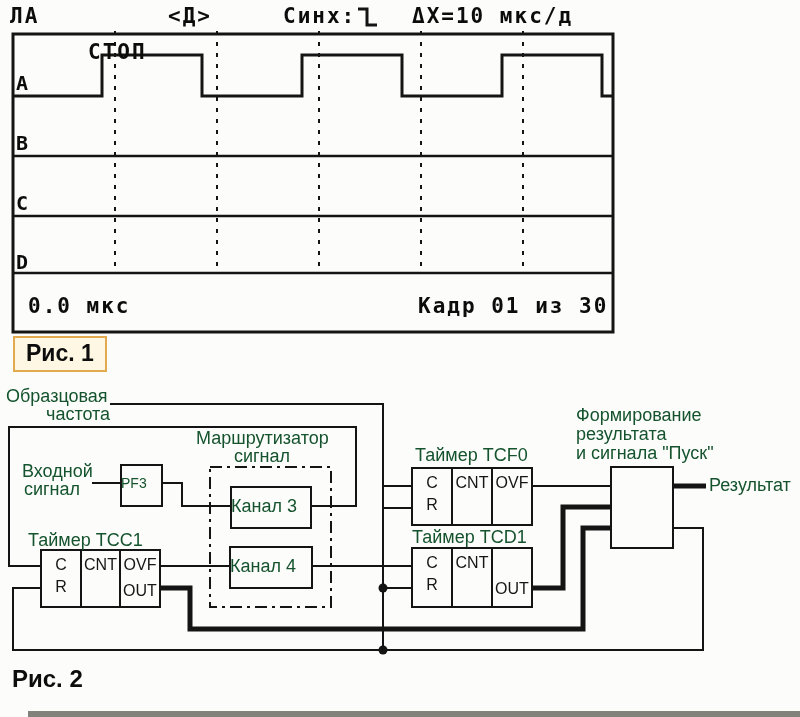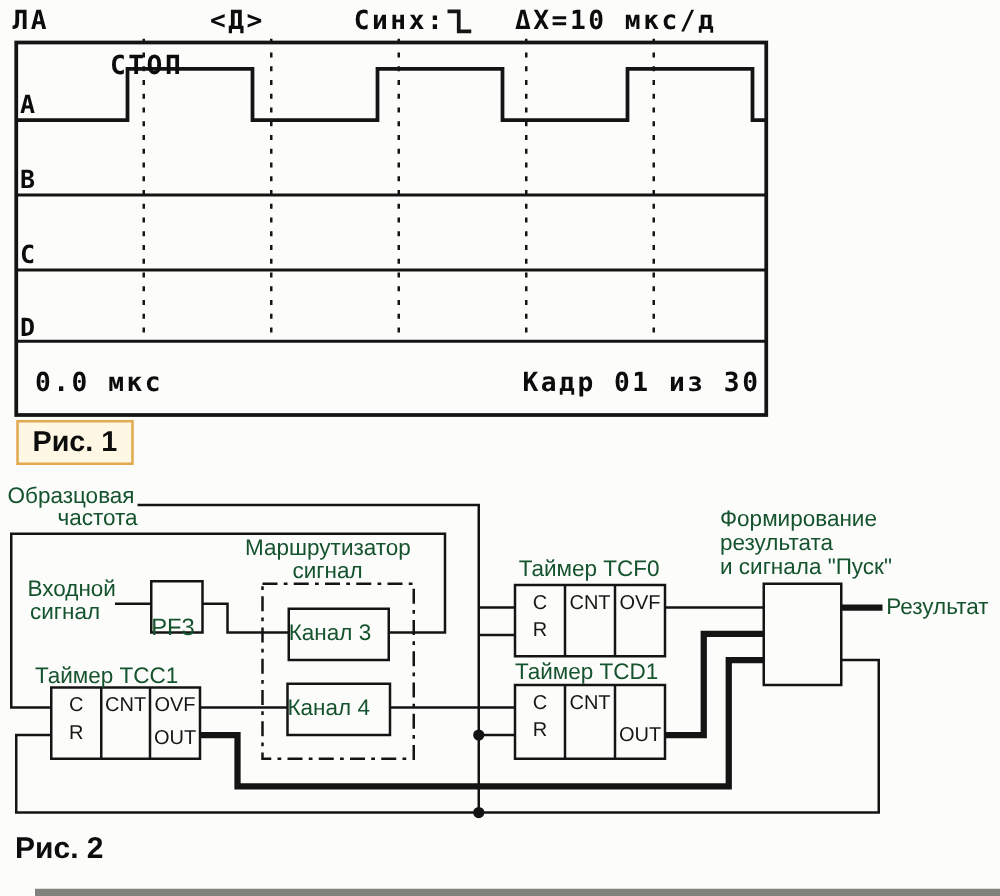--- a/index.html
+++ b/index.html
@@ -123,21 +123,21 @@
   <div class="t lcd" style="left:418px;top:295px;">Кадр 01 из 30</div>
 
   <div class="caption-box">
     <span class="caption-text">Рис. 1</span>
   </div>
 
   <div class="t lbl" style="left:6px;top:387px;">Образцовая</div>
   <div class="t lbl" style="left:26px;top:405px;margin-left:20px;">частота</div>
   <div class="t lbl" style="left:22px;top:462px;">Входной</div>
   <div class="t lbl" style="left:24px;top:480px;">сигнал</div>
-  <div class="t lbl ctr" style="left:121px;top:476px;width:41px;font-size:19px;margin-top:17px;">PF3</div>
+  <div class="t lbl ctr" style="left:121px;top:476px;width:41px;font-size:14px;">PF3</div>
   <div class="t lbl" style="left:196px;top:429px;">Маршрутизатор</div>
   <div class="t lbl" style="left:234px;top:447px;">сигнал</div>
   <div class="t lbl ctr" style="left:231px;top:497px;width:80px;">Канал 3</div>
   <div class="t lbl ctr" style="left:230px;top:557px;width:82px;">Канал 4</div>
 
   <div class="t lbl" style="left:28px;top:531px;">Таймер TCC1</div>
   <div class="t pin" style="left:41px;width:40px;top:556px;">C</div>
   <div class="t pin" style="left:41px;width:40px;top:578px;">R</div>
   <div class="t pin" style="left:81px;width:39px;top:556px;">CNT</div>
   <div class="t pin" style="left:120px;width:40px;top:556px;">OVF</div>

